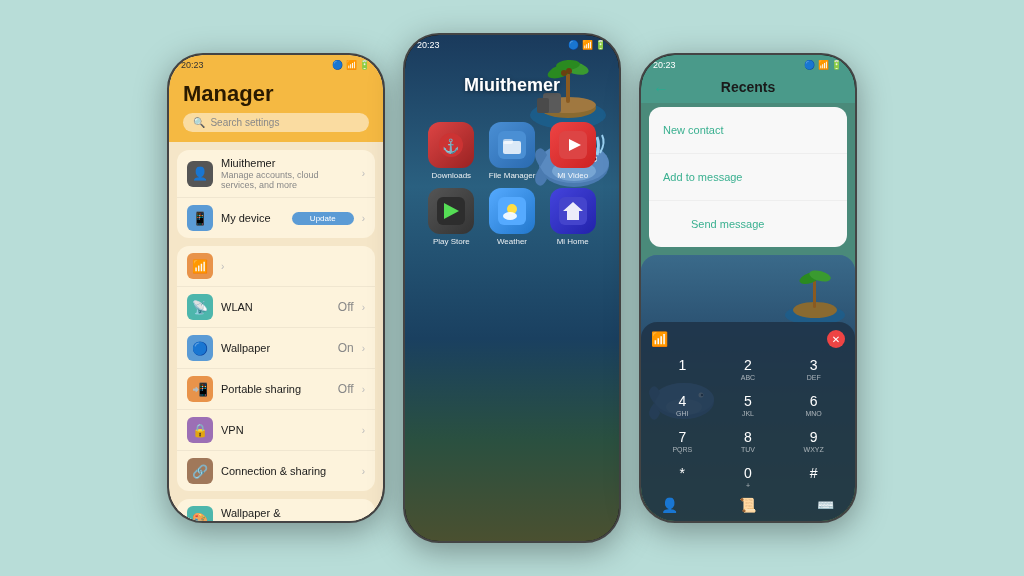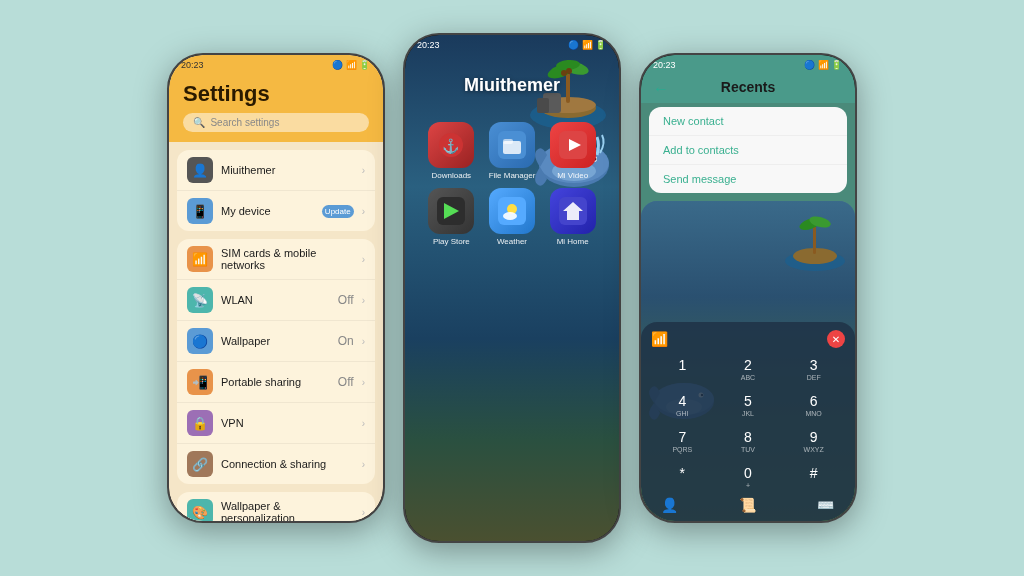--- a/index.html
+++ b/index.html
@@ -115,21 +115,21 @@
       flex-shrink: 0;
     }
     .settings-item-content { flex: 1; }
     .settings-item-title { font-size: 11px; color: #1a1a1a; font-weight: 500; }
     .settings-item-sub { font-size: 9px; color: #888; margin-top: 1px; }
     .settings-chevron { color: #bbb; font-size: 10px; }
     .settings-badge {
       background: #5b9bd5;
       color: white;
       font-size: 8px;
-      padding: 2px 3px;
+      padding: 2px 18px;
       border-radius: 8px;
     }
     .settings-status-text { font-size: 12px; color: #888; }
     .icon-orange { background: #e8934a; }
     .icon-blue { background: #5b9bd5; }
     .icon-teal { background: #4db6ac; }
     .icon-brown { background: #a0785a; }
     .icon-purple { background: #9c6fb5; }
     .icon-dark { background: #555; }
 
@@ -243,26 +243,26 @@
       font-weight: 600;
       text-align: right;
     }
     .recents-menu {
       background: #f8f8f8;
       border-radius: 12px;
       margin: 4px 8px;
       overflow: hidden;
     }
     .recents-menu-item {
-      padding: 8px 14px;
+      padding: 17px 14px;
       font-size: 11px;
       color: #3ab090;
       border-bottom: 1px solid #eee;
     }
-    .recents-menu-item:last-child { border-bottom: none; }
+    .recents-menu-item:last-child { border-bottom: none; margin-left: 28px; }
     .dialer-lower {
       flex: 1;
       background: linear-gradient(180deg, #4a7090 0%, #3a6080 40%, #4a7060 70%, #5a8050 100%);
       border-radius: 16px 16px 0 0;
       margin-top: 4px;
       position: relative;
       overflow: hidden;
     }
     .dialer-pad-area {
       position: absolute;
@@ -325,53 +325,51 @@
   <div class="phone phone-1">
     <div class="phone-screen">
       <div class="settings-screen">
 
         <div class="settings-status-bar">
           <span>20:23</span>
           <span>🔵 📶 🔋</span>
         </div>
 
         <div class="settings-header">
-          <div class="settings-title">Settings</div>
+          <div class="settings-title">Manager</div>
           <div class="search-bar">
             <span>🔍</span>
             <span>Search settings</span>
           </div>
         </div>
 
         <div class="settings-body">
 
           <div class="settings-section">
             <div class="settings-item">
               <div class="settings-icon icon-dark">👤</div>
               <div class="settings-item-content">
                 <div class="settings-item-title">Miuithemer</div>
+                <div class="settings-item-sub">Manage accounts, cloud services, and more</div>
               </div>
               <span class="settings-chevron">›</span>
             </div>
             <div class="settings-item">
               <div class="settings-icon icon-blue">📱</div>
               <div class="settings-item-content">
                 <div class="settings-item-title">My device</div>
               </div>
               <span class="settings-badge">Update</span>
               <span class="settings-chevron">›</span>
             </div>
           </div>
 
           <div class="settings-section">
             <div class="settings-item">
               <div class="settings-icon icon-orange">📶</div>
-              <div class="settings-item-content">
-                <div class="settings-item-title">SIM cards &amp; mobile networks</div>
-              </div>
               <span class="settings-chevron">›</span>
             </div>
             <div class="settings-item">
               <div class="settings-icon icon-teal">📡</div>
               <div class="settings-item-content">
                 <div class="settings-item-title">WLAN</div>
               </div>
               <span class="settings-status-text">Off</span>
               <span class="settings-chevron">›</span>
             </div>
@@ -543,21 +541,21 @@
           <span>🔵 📶 🔋</span>
         </div>
 
         <div class="recents-header">
           <button class="recents-back">←</button>
           <span class="recents-title">Recents</span>
         </div>
 
         <div class="recents-menu">
           <div class="recents-menu-item">New contact</div>
-          <div class="recents-menu-item">Add to contacts</div>
+          <div class="recents-menu-item">Add to message</div>
           <div class="recents-menu-item">Send message</div>
         </div>
 
         <div class="dialer-lower">
           <div class="dialer-lower-bg"></div>
 
           <svg class="deco-svg" style="top:5px;right:5px;width:70px;height:65px;" viewBox="0 0 70 65">
             <ellipse cx="35" cy="55" rx="30" ry="10" fill="#1a6090" opacity="0.7"></ellipse>
             <ellipse cx="35" cy="50" rx="22" ry="8" fill="#8a6a30"></ellipse>
             <rect x="33" y="20" width="3" height="28" fill="#8a5a20" rx="1.5"></rect>

